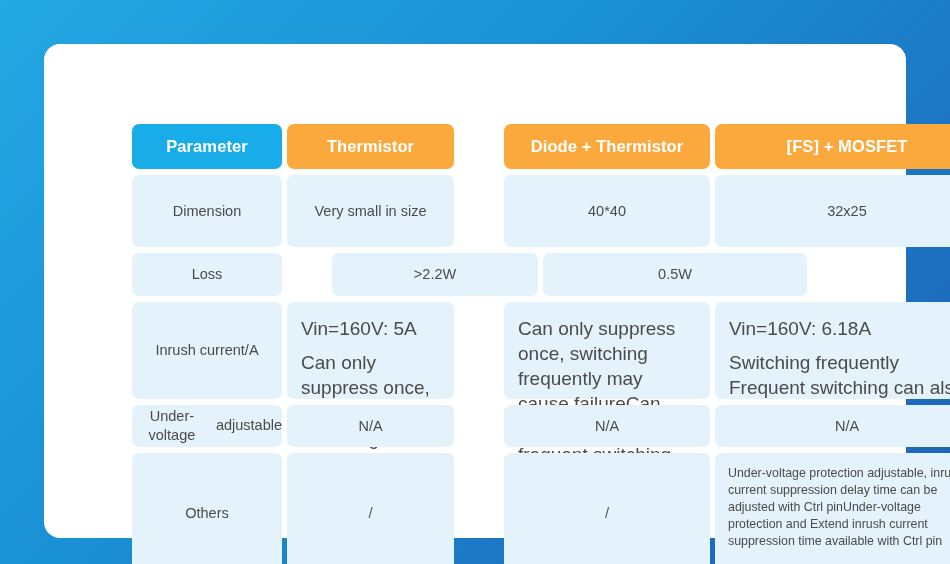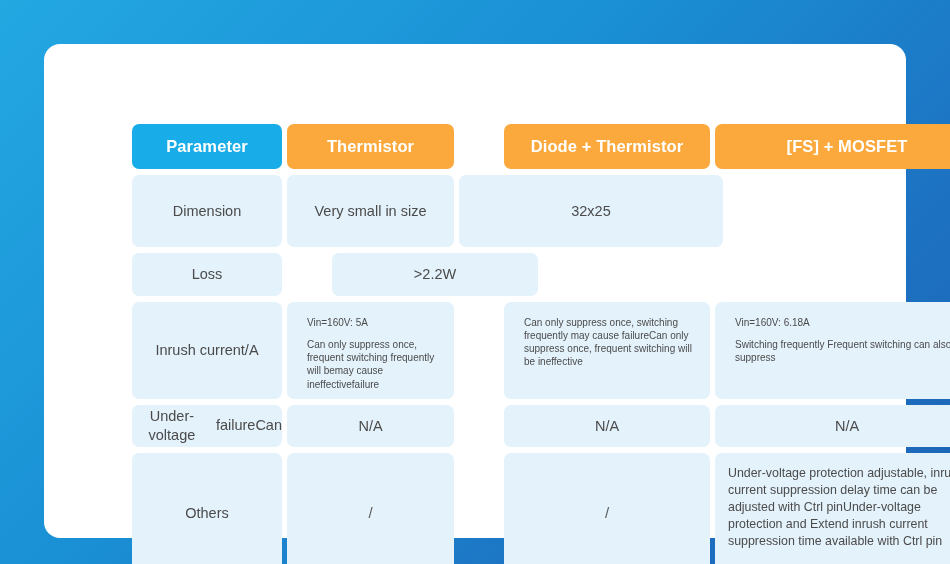--- a/index.html
+++ b/index.html
@@ -38,21 +38,21 @@
   .body .cell{background:#e4f2fb;text-align:right;}
   .row-dim{height:74px;}
   .row-loss{height:44px;}
   .row-inrush{height:97px;}
   .row-uv{height:44px;}
   .row-others{height:122px;}
 
   .cell.two-line{line-height:1.32;text-align:center;}
   .cell.prose{
     display:block;text-align:left;
-    padding:14px 12px 10px 20px;line-height:1.33;font-size:10px;
+    padding:14px 12px 10px 14px;line-height:1.33;font-size:19px;
   }
   .cell.prose.tiny{font-size:12.4px;padding:12px 10px 10px 13px;line-height:1.36;}
   .prose .lead{display:block;margin-bottom:9px;}
   .prose .body-text{display:block;}
   .slash{font-size:15px;color:#5a5a5a;}
 </style>
 </head>
 <body>
 
 <div class="stage">
@@ -62,46 +62,48 @@
       <div class="row row-head">
         <div class="cell c1 head-param">Parameter</div>
         <div class="cell c2 head-prod">Thermistor</div>
         <div class="cell c3 head-prod">Diode + Thermistor</div>
         <div class="cell c4 head-prod">[FS] + MOSFET</div>
       </div>
 
       <div class="row row-dim body">
         <div class="cell c1">Dimension</div>
         <div class="cell c2">Very small in size</div>
+        <div class="cell c3">40*40</div>
         <div class="cell c4">32x25</div>
       </div>
 
       <div class="row row-loss body">
         <div class="cell c1">Loss</div>
         <div class="cell c3">&gt;2.2W</div>
+        <div class="cell c4">0.5W</div>
       </div>
 
       <div class="row row-inrush body">
         <div class="cell c1">Inrush current/A</div>
         <div class="cell c2 prose">
           <span class="lead">Vin=160V: 5A</span>
           <span class="body-text">Can only suppress once, frequent switching frequently will bemay cause ineffectivefailure</span>
         </div>
         <div class="cell c3 prose">
           <span class="body-text">Can only suppress once, switching frequently may cause failureCan only suppress once, frequent switching will be ineffective</span>
         </div>
         <div class="cell c4 prose">
           <span class="lead">Vin=160V: 6.18A</span>
           <span class="body-text">Switching frequently Frequent switching can also suppress</span>
         </div>
       </div>
 
       <div class="row row-uv body">
         <div class="cell c1 two-line">
-          <span>Under-voltage</span>&nbsp;<span>failureCan</span>
+          <span>Under-voltage</span>&nbsp;<span>adjustable</span>
         </div>
         <div class="cell c2">N/A</div>
         <div class="cell c3">N/A</div>
         <div class="cell c4">N/A</div>
       </div>
 
       <div class="row row-others body">
         <div class="cell c1">Others</div>
         <div class="cell c2 slash">/</div>
         <div class="cell c3 slash">/</div>

